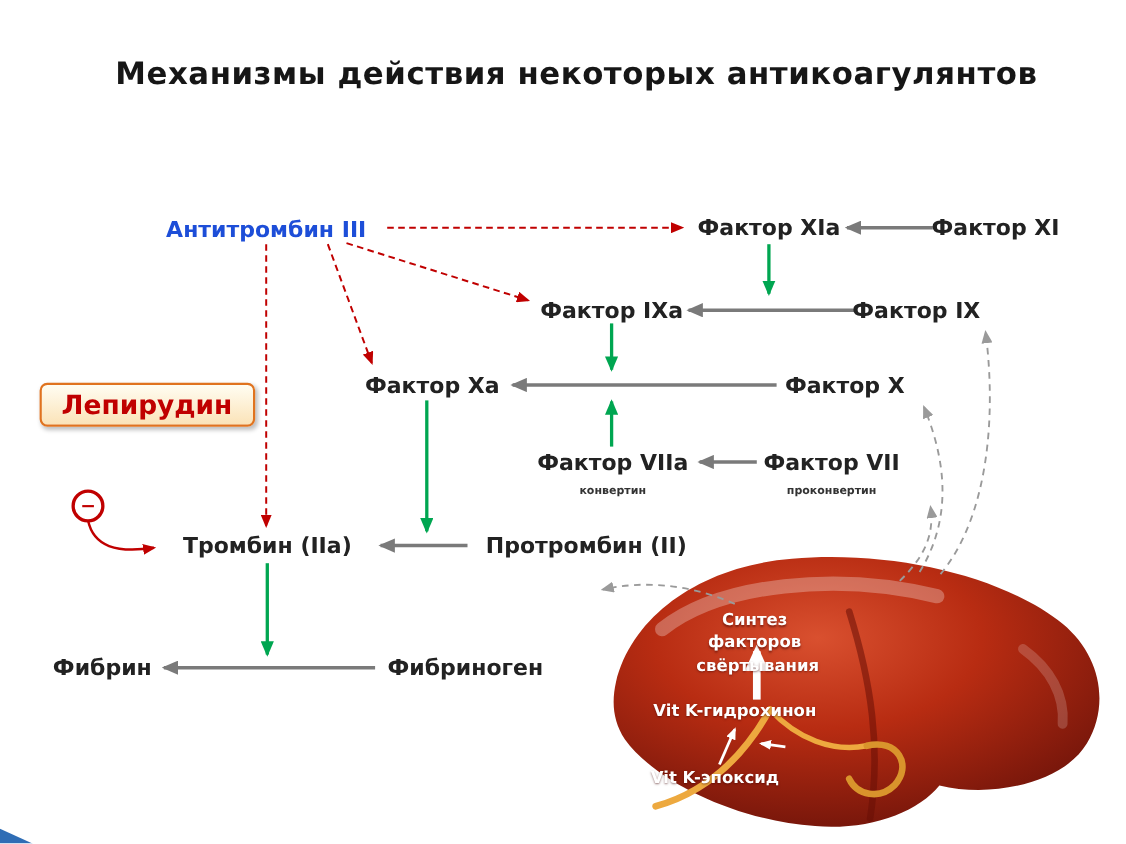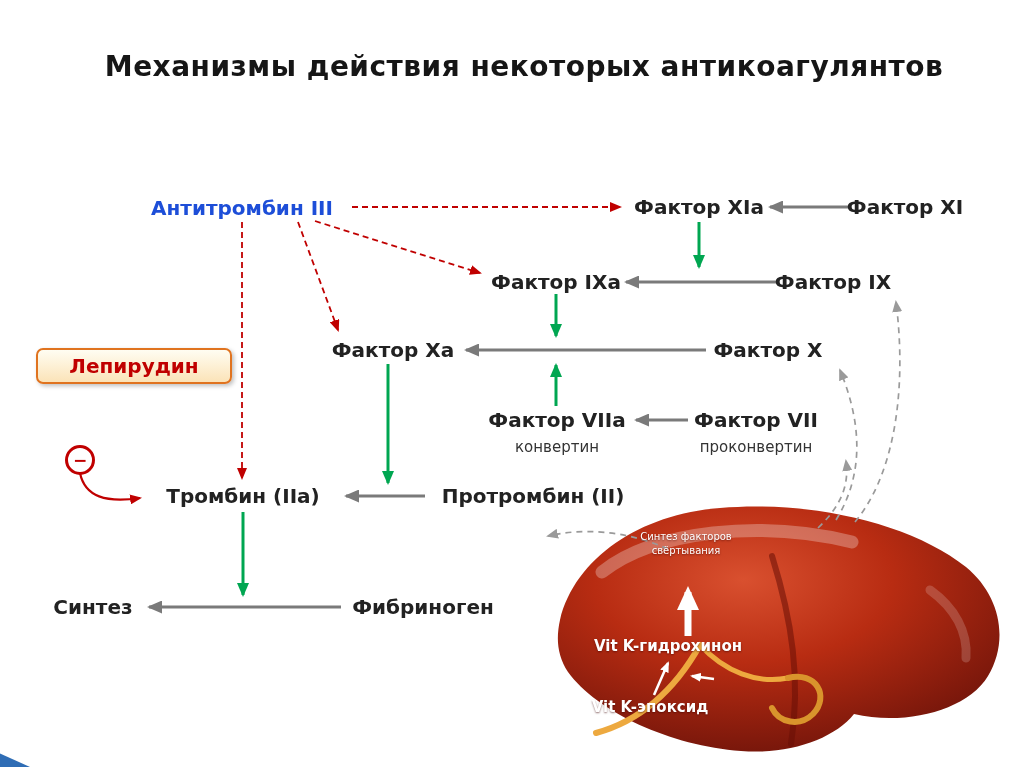--- a/index.html
+++ b/index.html
@@ -9,47 +9,47 @@
   }
   .title {
     position:absolute; top:50px; left:0; width:1024px; text-align:center;
     font-size:28px; font-weight:700; color:#161616; letter-spacing:.5px;padding-left:12px;
   }
   .node {
     position:absolute; transform:translate(-50%,-50%); white-space:nowrap;
     font-size:20px; font-weight:700; color:#222;
   }
   .node.red { color:#1d4ed8; }
-  .node.sub { font-size:15px; font-weight:400; color:#333; }
+  .node.sub { font-size:10px; font-weight:700; color:#333; }
   .drug-box {
     position:absolute; left:36px; top:348px; width:192px;
     border:2px solid #e0731f; border-radius:7px;
     background:linear-gradient(#fffdf2,#fbe3b8);
     box-shadow:2px 2px 4px rgba(0,0,0,.25);
   }
   .drug-box .row {
-    text-align:center; padding:4px 2px; color:#c00000;
-    font-size:20px; font-weight:700;
+    padding:4px 18px; color:#c00000;
+    font-size:24px; font-weight:700;
   }
   .drug-box .row + .row { border-top:2px solid #eba04b; }
   .inhibit {
     position:absolute; left:65px; top:445px; width:24px; height:24px;
     border:3px solid #c00000; border-radius:50%; color:#c00000;
     display:flex; align-items:center; justify-content:center;
     font-size:17px; font-weight:700; line-height:1;
   }
   .liver-label {
     position:absolute; transform:translate(-50%,-50%); color:#ffffff;
     font-size:15px; font-weight:700; white-space:nowrap;
     text-shadow:0 1px 2px rgba(60,0,0,.55);
     text-align:center;
   }
   .liver-label.multi {
     white-space:normal; width:106px; text-align:center; line-height:1.35;
-    font-weight:400; font-size:10px;
+    font-weight:700; font-size:15px;margin-top:41px;
   }
   .liver-label.thin { font-weight:400; }
   .corner-deco {
     position:absolute; left:0; bottom:0; width:30px; height:16px;
     background:#2f6db5; clip-path:polygon(0 15%, 100% 100%, 0 100%);
   }
   svg.layer { position:absolute; left:0; top:0; }
 </style>
 </head>
 <body>
@@ -149,21 +149,21 @@
   <div class="node" style="left:556px; top:282px">Фактор IXa</div>
   <div class="node" style="left:833px; top:282px">Фактор IX</div>
   <div class="node" style="left:393px; top:350px">Фактор Xa</div>
   <div class="node" style="left:768px; top:350px">Фактор X</div>
   <div class="node" style="left:557px; top:420px">Фактор VIIa</div>
   <div class="node sub" style="left:557px; top:447px">конвертин</div>
   <div class="node" style="left:756px; top:420px">Фактор VII</div>
   <div class="node sub" style="left:756px; top:447px">проконвертин</div>
   <div class="node" style="left:243px; top:496px">Тромбин (IIa)</div>
   <div class="node" style="left:533px; top:496px">Протромбин (II)</div>
-  <div class="node" style="left:93px; top:607px">Синтез</div>
+  <div class="node" style="left:93px; top:607px">Фибрин</div>
   <div class="node" style="left:423px; top:607px">Фибриноген</div>
 
   <div class="drug-box">
     <div class="row">Лепирудин</div>
   </div>
   <div class="inhibit">−</div>
 
   <div class="liver-label multi" style="left:686px; top:543px">Синтез факторов свёртывания</div>
   <div class="liver-label" style="left:668px; top:646px">Vit K-гидрохинон</div>
   <div class="liver-label" style="left:650px; top:707px">Vit K-эпоксид</div>

